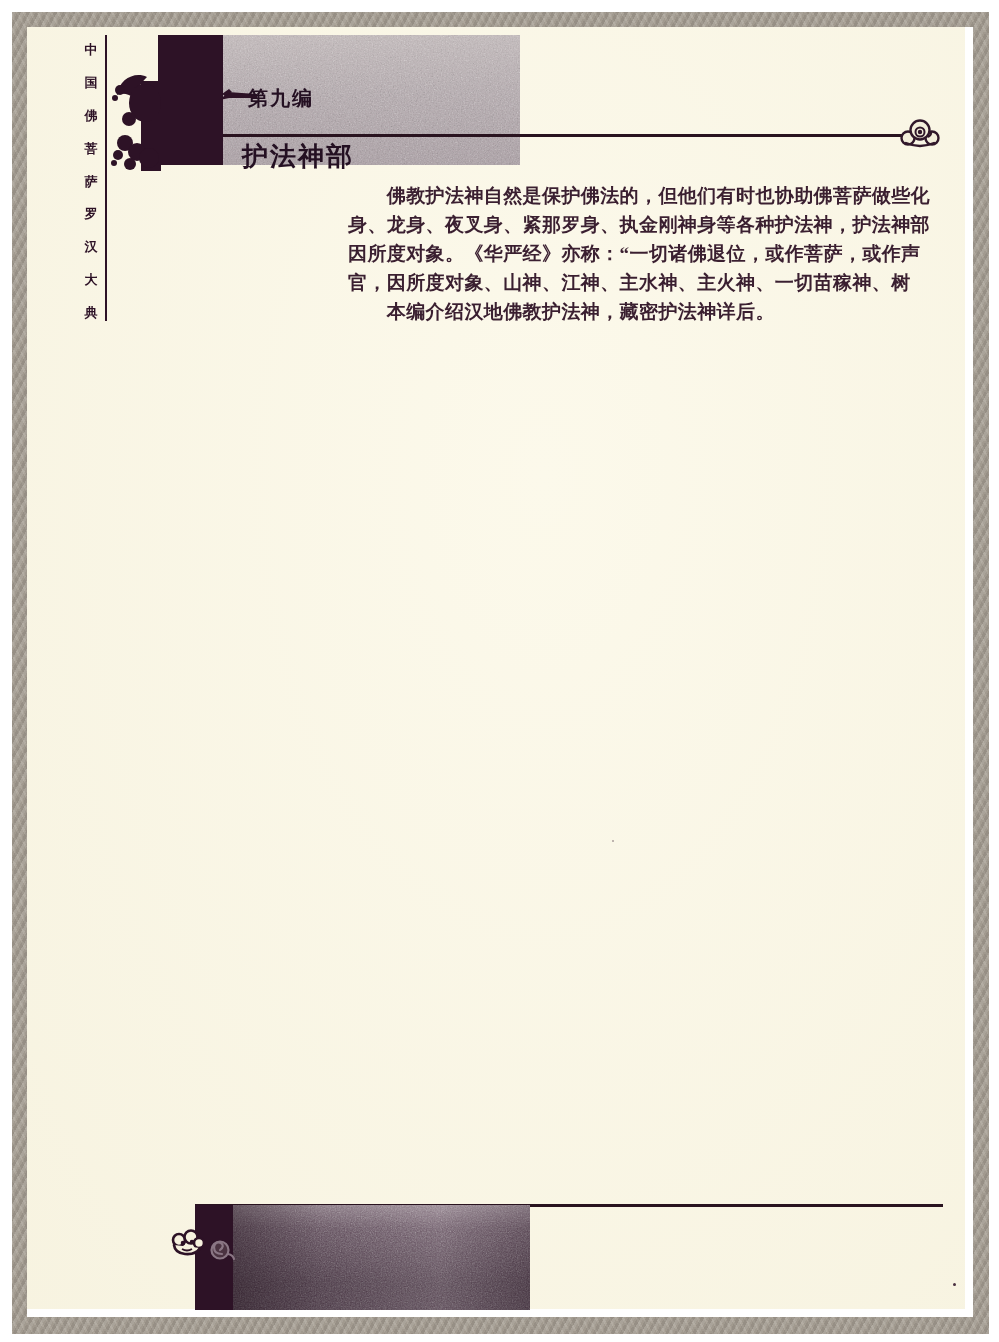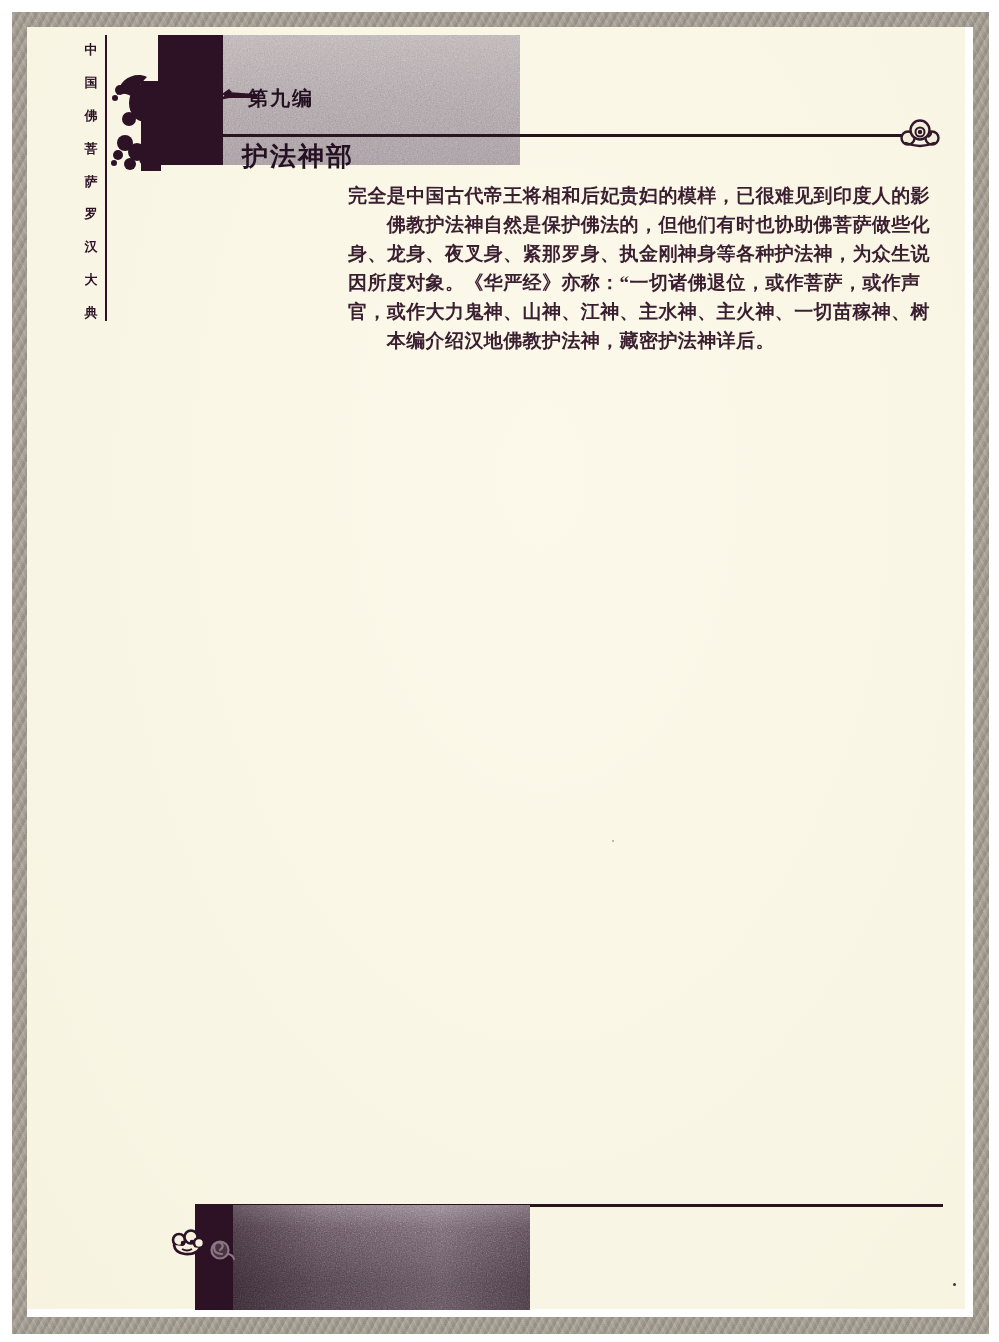--- a/index.html
+++ b/index.html
@@ -155,25 +155,24 @@
       <path d="M8 26 Q22 32 36 26" fill="none"></path>
     </g>
     <g stroke="#31182a" fill="none" stroke-width="2">
       <circle cx="22" cy="15" r="4.5"></circle>
       <circle cx="22" cy="15" r="1.2" fill="#31182a"></circle>
       <path d="M30 20 q4 -2 3 -6"></path>
     </g>
   </svg>
 
   <div class="body-text">
-      <div class="body-line">完全是中国古代帝王将相和后妃贵妇的模样，已很难见到印度人的影</div>
       <div class="body-line">　　佛教护法神自然是保护佛法的，但他们有时也协助佛菩萨做些化</div>
-      <div class="body-line">身、龙身、夜叉身、紧那罗身、执金刚神身等各种护法神，为众生说</div>
+      <div class="body-line">身、龙身、夜叉身、紧那罗身、执金刚神身等各种护法神，护法神部</div>
       <div class="body-line">因所度对象。《华严经》亦称：“一切诸佛退位，或作菩萨，或作声</div>
-      <div class="body-line">官，或作大力鬼神、山神、江神、主水神、主火神、一切苗稼神、树</div>
+      <div class="body-line">官，因所度对象、山神、江神、主水神、主火神、一切苗稼神、树</div>
       <div class="body-line">　　本编介绍汉地佛教护法神，藏密护法神详后。</div>
     </div>
 
   <div class="footer-rule"></div>
   <div class="block-bottom"></div>
   <div class="band-bottom">
     <svg width="297" height="105" viewBox="0 0 297 105">
       <filter id="nz-bot" x="0" y="0" width="100%" height="100%">
         <feTurbulence type="fractalNoise" baseFrequency="0.8" numOctaves="3" seed="13" stitchTiles="stitch"></feTurbulence>
         <feColorMatrix type="saturate" values="0"></feColorMatrix>

